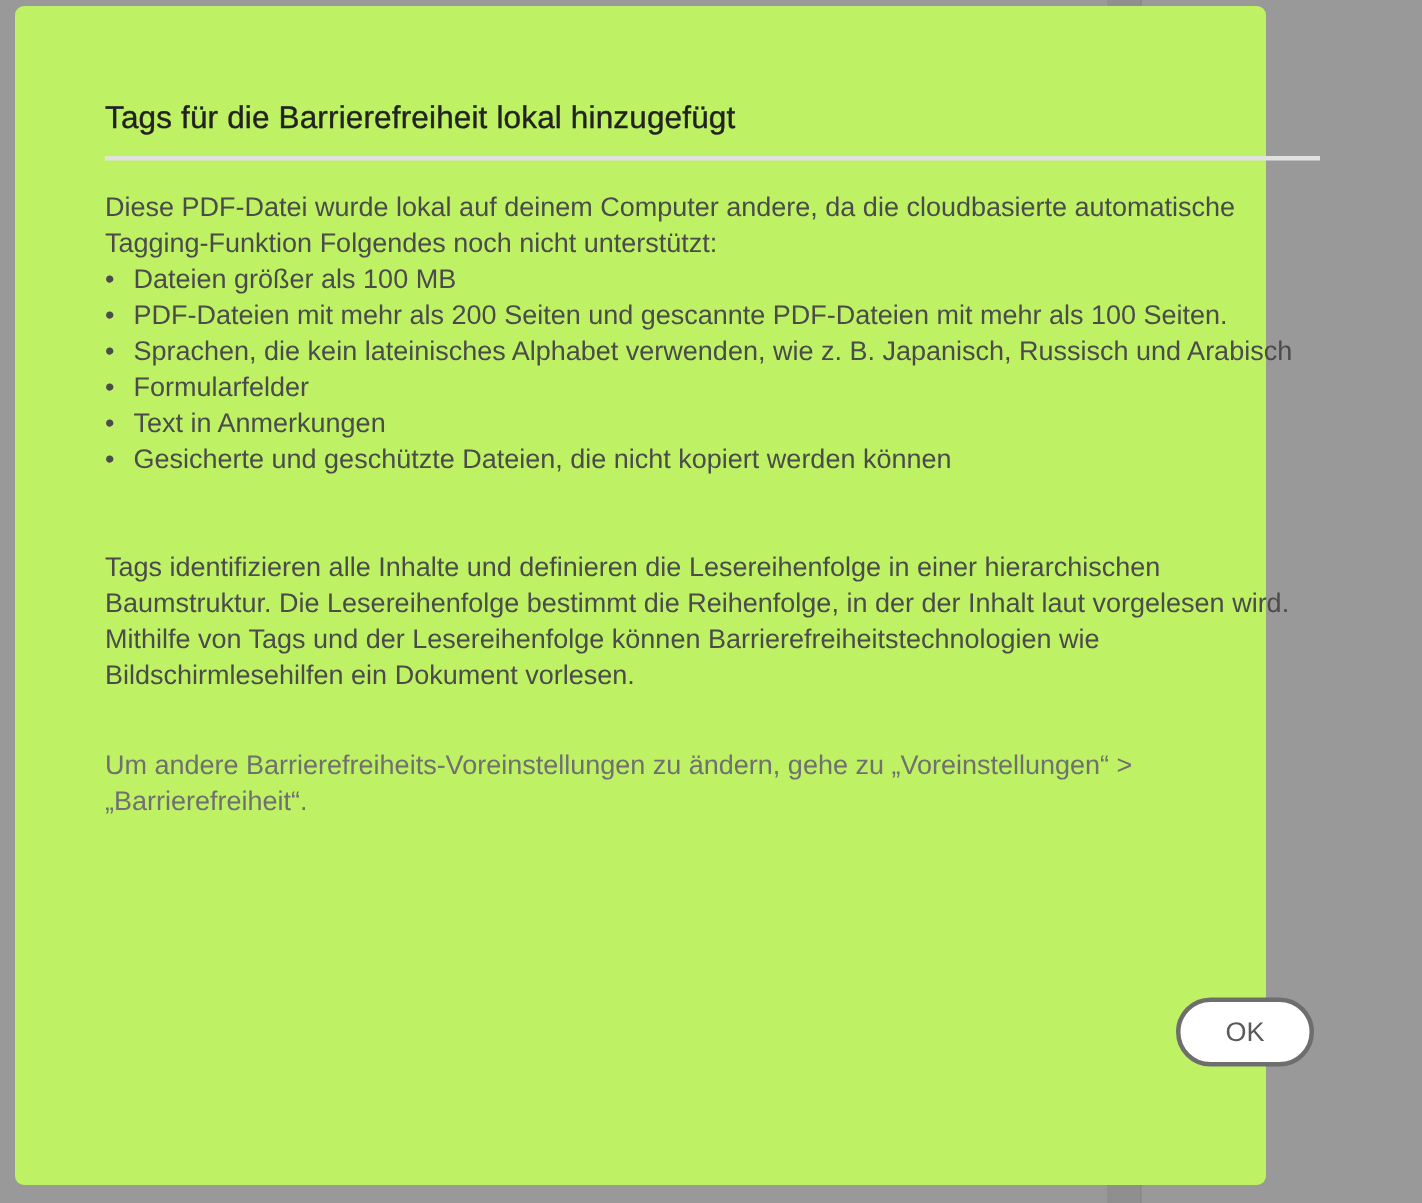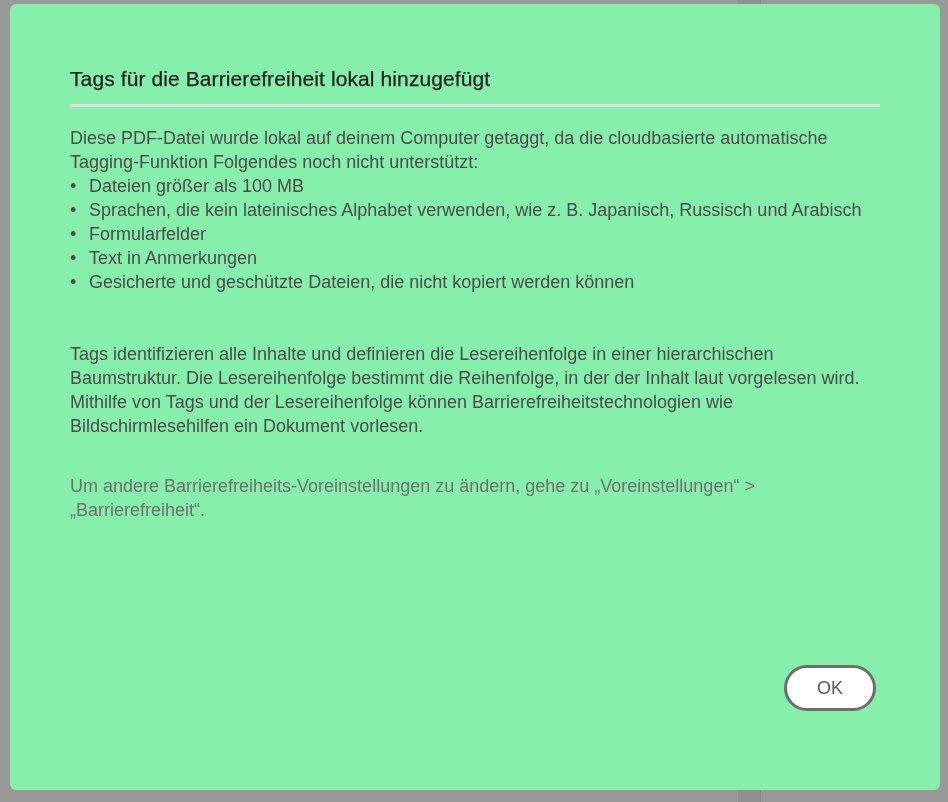--- a/index.html
+++ b/index.html
@@ -17,23 +17,23 @@
       top: 0;
       width: 22px;
       height: 802px;
       background: #8f8f8f;
       border-right: 1px solid #888;
     }
     .dialog {
       position: absolute;
       left: 10px;
       top: 4px;
-      width: 930px;
+      width: 834px;
       height: 786px;
-      background: #86efac;
+      background: #bef264;
       border-radius: 6px;
       box-sizing: border-box;
     }
     .title {
       position: absolute;
       left: 60px;
       top: 63px;
       margin: 0;
       font-size: 21px;
       font-weight: normal;
@@ -98,23 +98,24 @@
 </head>
 <body>
 
 <div class="backdrop-strip"></div>
 
 <div class="dialog">
   <h1 class="title">Tags für die Barrierefreiheit lokal hinzugefügt</h1>
   <div class="divider"></div>
 
   <div class="body">
-    <p>Diese PDF-Datei wurde lokal auf deinem Computer getaggt, da die cloudbasierte automatische Tagging-Funktion Folgendes noch nicht unterstützt:</p>
+    <p>Diese PDF-Datei wurde lokal auf deinem Computer andere, da die cloudbasierte automatische Tagging-Funktion Folgendes noch nicht unterstützt:</p>
     <ul>
       <li><span class="bullet">•</span><span>Dateien größer als 100 MB</span></li>
+      <li><span class="bullet">•</span><span>PDF-Dateien mit mehr als 200 Seiten und gescannte PDF-Dateien mit mehr als 100 Seiten.</span></li>
       <li><span class="bullet">•</span><span>Sprachen, die kein lateinisches Alphabet verwenden, wie z. B. Japanisch, Russisch und Arabisch</span></li>
       <li><span class="bullet">•</span><span>Formularfelder</span></li>
       <li><span class="bullet">•</span><span>Text in Anmerkungen</span></li>
       <li><span class="bullet">•</span><span>Gesicherte und geschützte Dateien, die nicht kopiert werden können</span></li>
     </ul>
     <p class="para2">Tags identifizieren alle Inhalte und definieren die Lesereihenfolge in einer hierarchischen Baumstruktur. Die Lesereihenfolge bestimmt die Reihenfolge, in der der Inhalt laut vorgelesen wird. Mithilfe von Tags und der Lesereihenfolge können Barrierefreiheitstechnologien wie Bildschirmlesehilfen ein Dokument vorlesen.</p>
     <p class="note">Um andere Barrierefreiheits-Voreinstellungen zu ändern, gehe zu „Voreinstellungen“ &gt; „Barrierefreiheit“.</p>
   </div>
 
   <button class="ok-button">OK</button>

